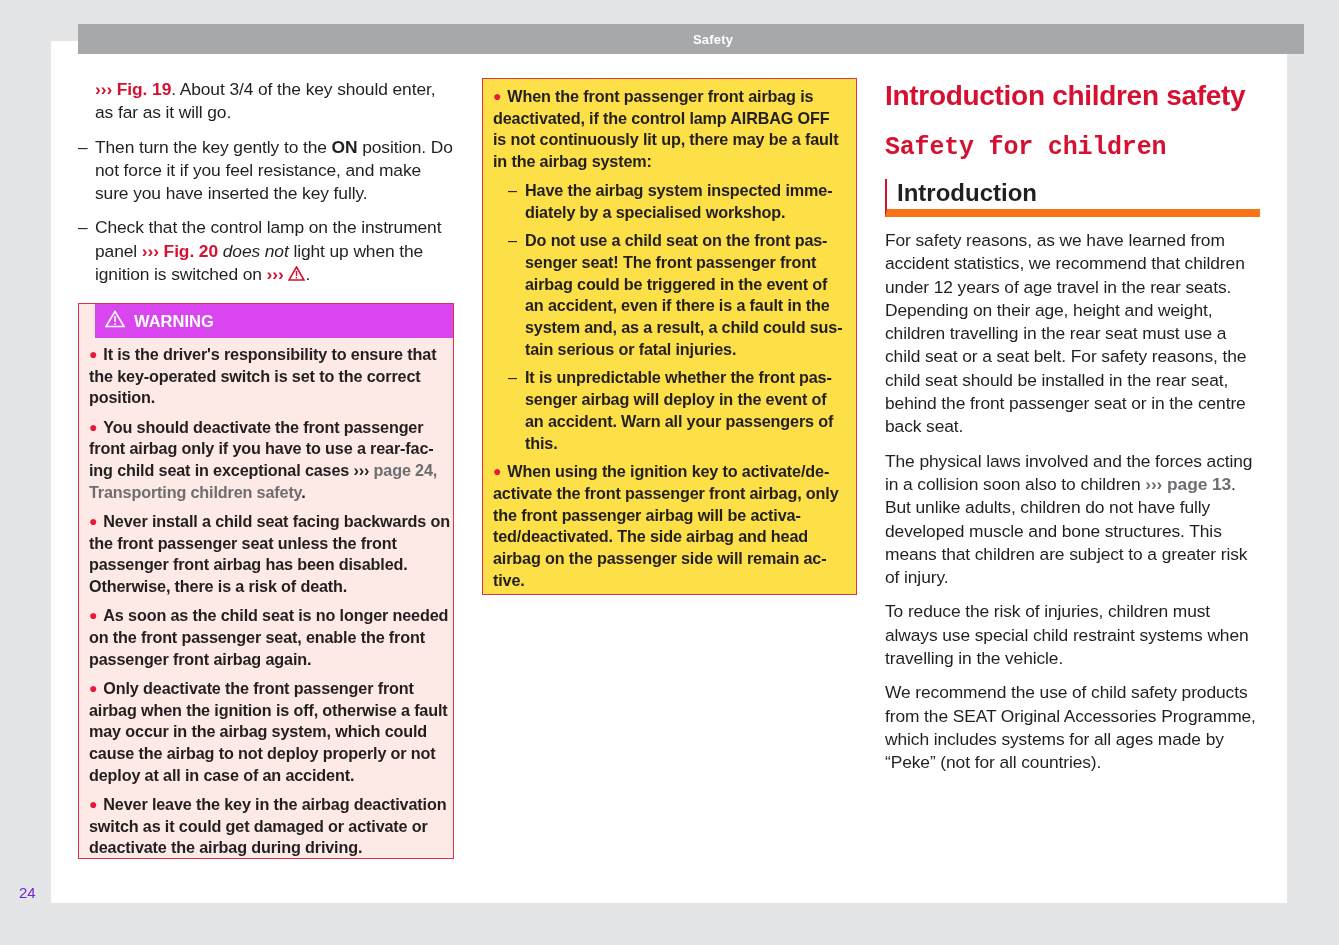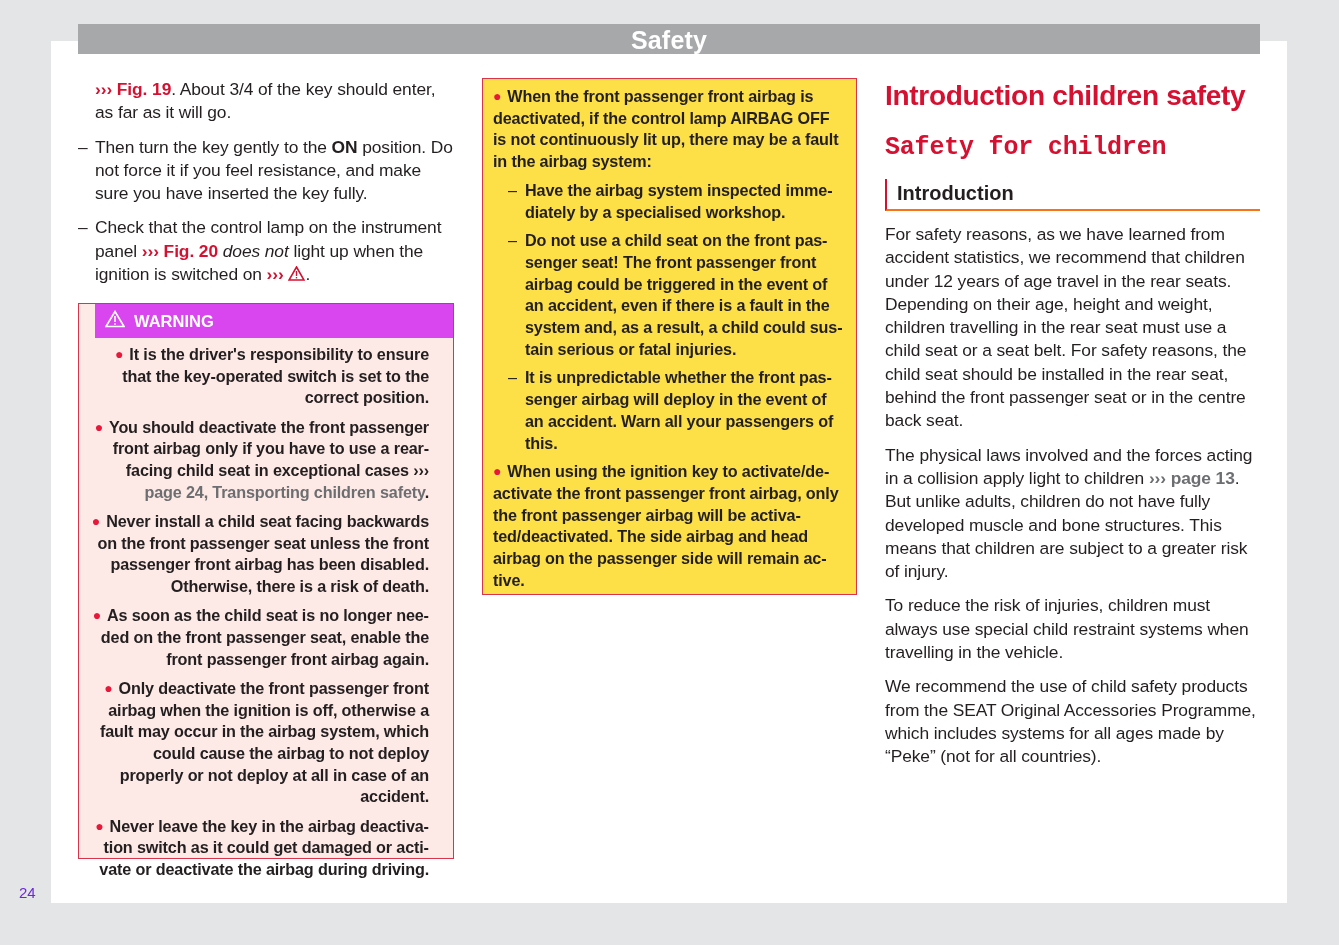--- a/index.html
+++ b/index.html
@@ -6,22 +6,22 @@
   body {
     width: 1339px; height: 945px; background: #e4e5e7; position: relative; overflow: hidden;
     font-family: "DejaVu Sans Condensed", "DejaVu Sans", "Liberation Sans", sans-serif;
     color: #231f20;
   }
   .page {
     position: absolute; left: 51px; top: 41px; width: 1236px; height: 862px; background: #ffffff;
   }
   .header-bar {
     position: absolute; left: 78px; top: 24px; width: 1182px; height: 30px; background: #a7a8aa;
-    color: #ffffff; text-align: center; font-weight: bold; font-size: 25px; line-height: 32px;
-    font-family: "Liberation Sans", sans-serif; letter-spacing: 0.2px;
+    color: #ffffff; text-align: center; font-weight: bold; font-size: 13px; line-height: 32px;
+    font-family: "Liberation Sans", sans-serif; letter-spacing: 0.2px; padding-left: 44px;
   }
   .page-num {
     position: absolute; left: 19px; top: 884px; font-size: 15px; color: #6d28d9;
     font-family: "Liberation Sans", sans-serif;
   }
   .red { color: #d51030; }
   .grey-link { color: #6d6e71; }
   .b { font-weight: bold; }
   .i { font-style: italic; }
 
@@ -35,40 +35,40 @@
   .warn-box {
     position: absolute; left: 78px; top: 303px; width: 374px; height: 554px;
     border: 1.5px solid #d9344c; background: #fde9e5;
   }
   .warn-head {
     background: #d946ef; color: #fff; height: 34px; display: flex; align-items: center;
     padding-left: 10px; font-weight: bold; font-size: 16.5px; font-family: "Liberation Sans", sans-serif; margin-left: 16px;
   }
   .warn-head svg { margin-right: 9px; }
   .bold-text { font-family: "Liberation Sans", sans-serif; font-weight: bold; font-size: 16.2px; line-height: 21.7px; color: #231f20; letter-spacing: -0.15px; }
-  .warn-list { padding: 6px 24px 0 10px; text-align: right; }
+  .warn-list { padding: 6px 2px 0 10px; }
   .warn-item { margin: 0 0 7.5px 0; }
   .bullet { color: #e8183a; font-size: 14px; margin-right: 6px; vertical-align: 1px; }
 
   .mid-box {
     position: absolute; left: 482px; top: 78px; width: 373px; height: 515px;
     border: 1.5px solid #d9344c; background: #fde047;
   }
   .mid-inner { padding: 7px 10px 0 10px; }
   .mid-item { margin: 0 0 7px 0; }
   .sub-item { position: relative; padding-left: 32px; margin: 0 0 7px 0; }
   .sub-item .dash { position: absolute; left: 15px; top: 0; font-weight: normal; }
 
   
   .col3 { position: absolute; left: 885px; top: 74px; width: 375px; }
   .h1 { font-family: "Liberation Sans", sans-serif; font-weight: bold; color: #d51030; font-size: 28px; line-height: 44px; margin: 0 0 12px 0; letter-spacing: -0.3px; }
   .h2 { font-family: Liberation Mono, monospace; font-weight: bold; color: #d51030; font-size: 25px; line-height: 36px; margin: 0 0 13px 0; letter-spacing: -0.2px; }
   .h3 {
-    font-family: "Liberation Sans", sans-serif; font-weight: bold; font-size: 20px; line-height: 28px;
-    border-left: 2px solid #d51030; border-bottom: 2px solid #f97316; padding: 0 0 2px 10px; margin: 0 0 12px 0;
+    font-family: "Liberation Sans", sans-serif; font-weight: bold; font-size: 24px; line-height: 28px;
+    border-left: 2px solid #d51030; border-bottom: 8px solid #f97316; padding: 0 0 2px 10px; margin: 0 0 12px 0;
   }
   .para { margin: 0 0 11px 0; }
 </style>
 </head>
 <body>
 
 <div class="page"></div>
 <div class="header-bar">Safety</div>
 
 <div class="col1 body-text">
@@ -121,19 +121,19 @@
     <div class="mid-item"><span class="bullet">●</span><span>When using the ignition key to activate/de­activate the front passenger front airbag, on­ly the front passenger airbag will be activa­ted/deactivated. The side airbag and head airbag on the passenger side will remain ac­tive.</span></div>
   </div>
 </div>
 
 <div class="col3">
   <div class="h1">Introduction children safety</div>
   <div class="h2">Safety for children</div>
   <div class="h3">Introduction</div>
   <div class="body-text">
     <p class="para">For safety reasons, as we have learned from accident statistics, we recommend that chil­dren under 12 years of age travel in the rear seats. Depending on their age, height and weight, children travelling in the rear seat must use a child seat or a seat belt. For safety reasons, the child seat should be installed in the rear seat, behind the front passenger seat or in the centre back seat.</p>
-    <p class="para"><span>The physical laws involved and the forces acting in a collision apply light to children </span><span class="grey-link b">›››</span> <span class="grey-link b">page 13</span><span>. But unlike adults, children do not have fully developed muscle and bone struc­tures. This means that children are subject to a greater risk of injury.</span></p>
+    <p class="para"><span>The physical laws involved and the forces acting in a collision soon also to children </span><span class="grey-link b">›››</span> <span class="grey-link b">page 13</span><span>. But unlike adults, children do not have fully developed muscle and bone struc­tures. This means that children are subject to a greater risk of injury.</span></p>
     <p class="para">To reduce the risk of injuries, children must always use special child restraint systems when travelling in the vehicle.</p>
     <p class="para">We recommend the use of child safety prod­ucts from the SEAT Original Accessories Pro­gramme, which includes systems for all ages made by “Peke” (not for all countries).</p>
   </div>
 </div>
 
 <div class="page-num">24</div>
 
 </body></html>

